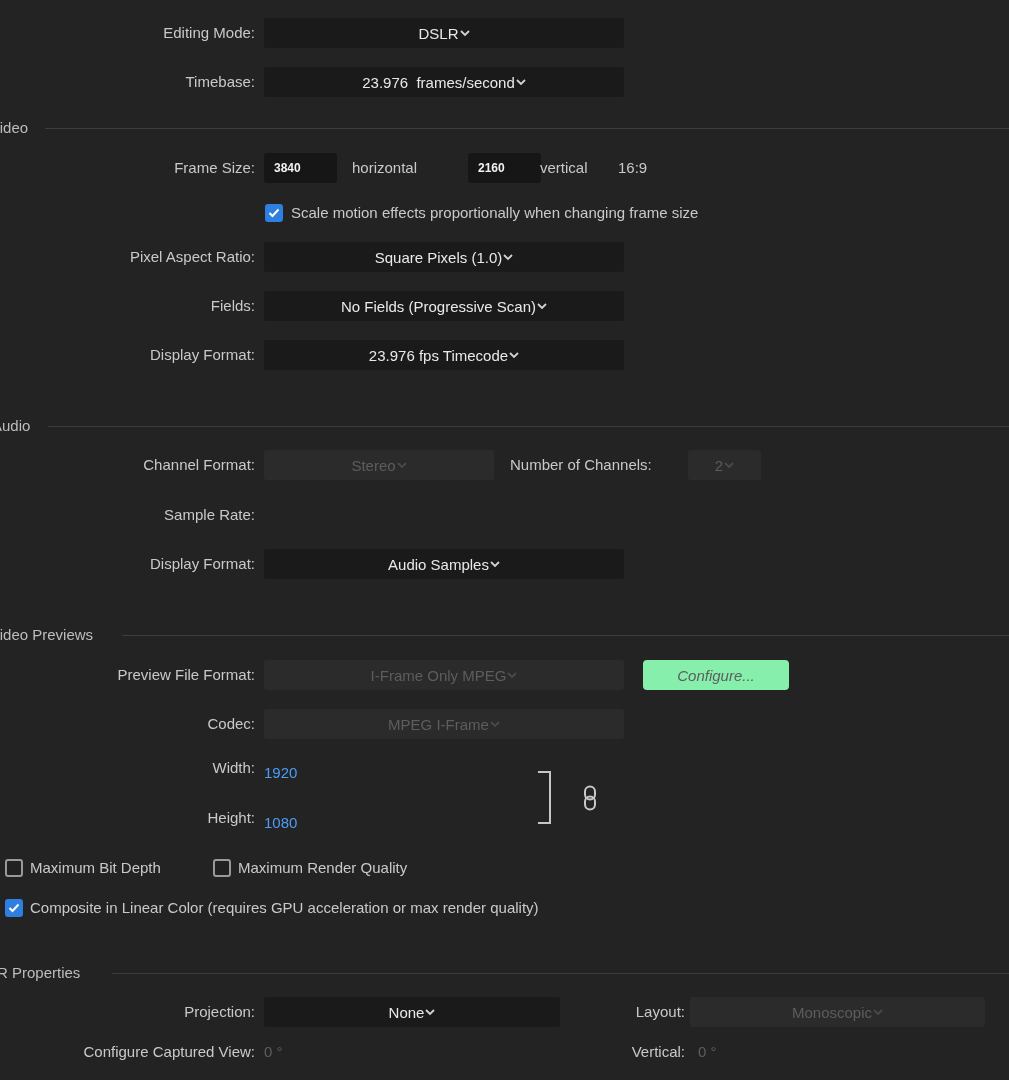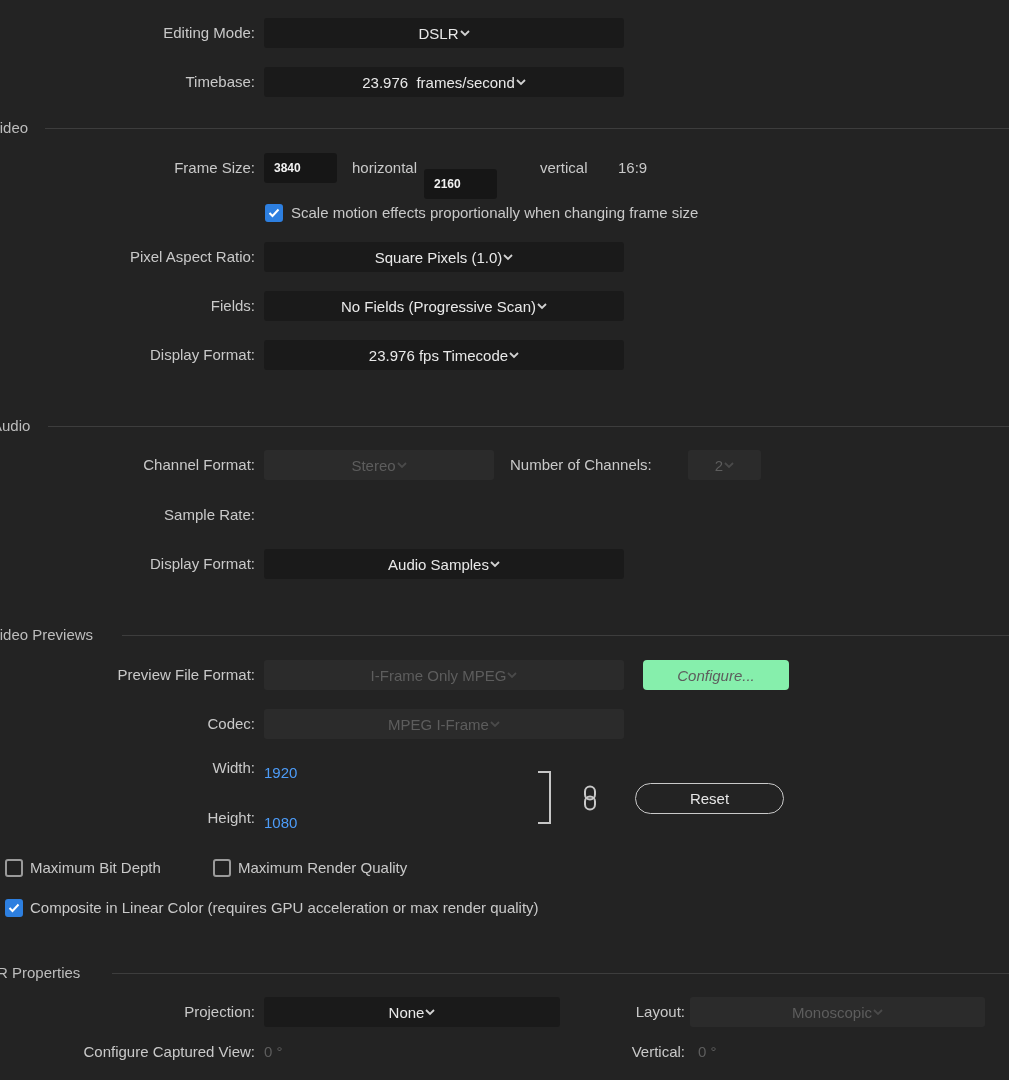--- a/index.html
+++ b/index.html
@@ -72,21 +72,21 @@
         </svg>
       </span>
   </div>
 
   <div class="sect" style="top:119px;left:-10px">Video</div>
   <div class="line" style="top:128px;left:45px"></div>
 
   <div class="lbl" style="top:153px">Frame Size:</div>
   <input class="inp" type="text" style="top: 153px; left: 264px;" value="3840">
   <div class="txt" style="top:153px;left:352px">horizontal</div>
-  <input class="inp" type="text" style="top: 153px; left: 424px; margin-top: 16px;" value="2160">
+  <input class="inp" type="text" style="top: 153px; left: 468px;" value="2160">
   <div class="txt" style="top:153px;left:540px">vertical</div>
   <div class="txt" style="top:153px;left:618px">16:9</div>
 
   <div class="cb checked" style="top:204px;left:265px">
     <svg width="12" height="10" viewBox="0 0 12 10">
         <path d="M1.5 5 L4.5 8 L10.5 1.5" stroke="#ffffff" stroke-width="2" fill="none"></path>
       </svg>
   </div>
   <div class="cblbl" style="top:203px;left:291px">Scale motion effects proportionally when changing frame size</div>
 
@@ -183,21 +183,20 @@
   <div class="lbl" style="top:808px;line-height:20px">Height:</div>
   <div class="hot" style="top:813px;left:264px">1080</div>
 
   <div class="bracket" style="top:771px;left:538px"></div>
   <div class="linkicon" style="top:785px;left:582px">
     <svg width="16" height="26" viewBox="0 0 16 26">
       <rect x="3" y="1.5" width="10" height="13" rx="5" fill="none" stroke="#c8c8c8" stroke-width="2"></rect>
       <rect x="3" y="11.5" width="10" height="13" rx="5" fill="none" stroke="#c8c8c8" stroke-width="2"></rect>
     </svg>
   </div>
-  <div class="btn-pill" style="top:783px;left:635px;width:149px">Reset</div>
 
   <div class="cb" style="top:859px;left:5px">
     
   </div>
   <div class="cblbl" style="top:858px;left:30px">Maximum Bit Depth</div>
 
   <div class="cb" style="top:859px;left:213px">
     
   </div>
   <div class="cblbl" style="top:858px;left:238px">Maximum Render Quality</div>

